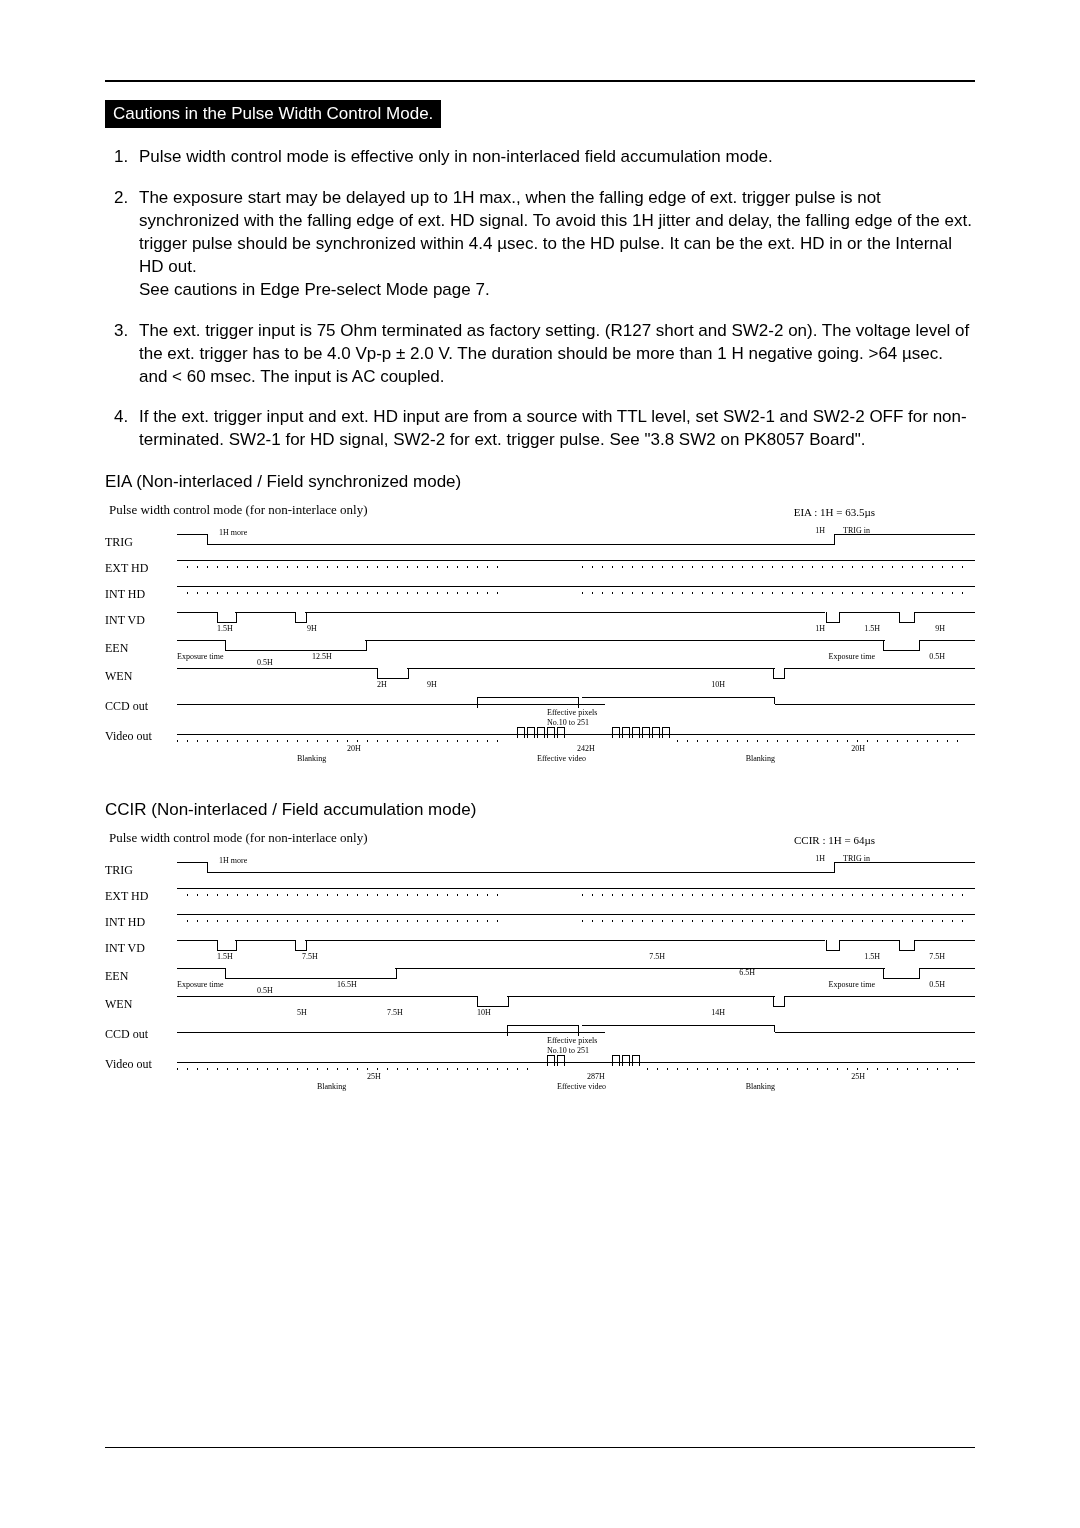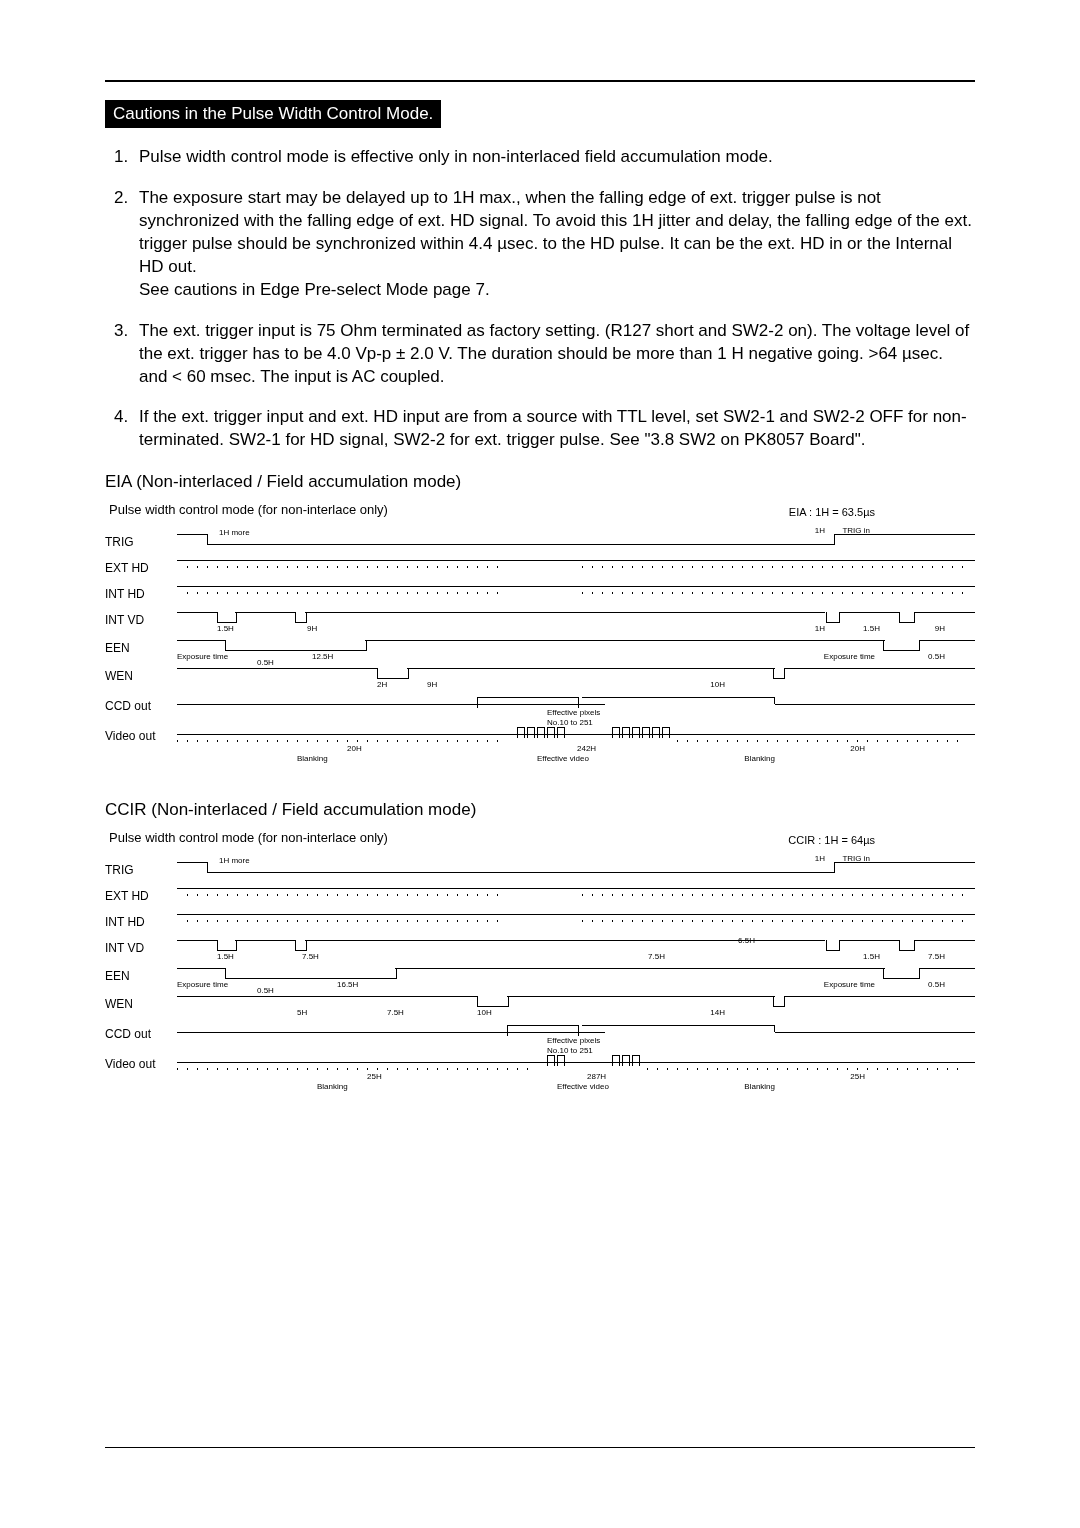--- a/index.html
+++ b/index.html
@@ -45,21 +45,21 @@
     margin-bottom: 18px;
     padding-left: 6px;
   }
   .section-subtitle {
     font-size: 17px;
     margin: 8px 0 10px 0;
   }
 
   
   .diagram {
-    font-family: Liberation Sans, sans-serif;
+    font-family: Liberation Serif, serif;
     margin-bottom: 28px;
   }
   .diag-caption {
     font-size: 13px;
     margin-bottom: 10px;
     margin-left: 4px;
   }
   .diag-note-right {
     font-size: 11px;
     position: absolute;
@@ -173,21 +173,21 @@
 
   <ol class="cautions">
     <li>Pulse width control mode is effective only in non-interlaced field accumulation mode.</li>
     <li style="white-space:pre-line">The exposure start may be delayed up to 1H max., when the falling edge of ext. trigger pulse is not synchronized with the falling edge of ext. HD signal. To avoid this 1H jitter and delay, the falling edge of the ext. trigger pulse should be synchronized within 4.4 µsec. to the HD pulse. It can be the ext. HD in or the Internal HD out.
 See cautions in Edge Pre-select Mode page 7.</li>
     <li>The ext. trigger input is 75 Ohm terminated as factory setting. (R127 short and SW2-2 on). The voltage level of the ext. trigger has to be 4.0 Vp-p ± 2.0 V. The duration should be more than 1 H negative going. &gt;64 µsec. and &lt; 60 msec. The input is AC coupled.</li>
     <li>If the ext. trigger input and ext. HD input are from a source with TTL level, set SW2-1 and SW2-2 OFF for non-terminated. SW2-1 for HD signal, SW2-2 for ext. trigger pulse. See "3.8 SW2 on PK8057 Board".</li>
   </ol>
 
   
-  <div class="section-subtitle">EIA (Non-interlaced / Field accumulation mode)</div>
+  <div class="section-subtitle">EIA (Non-interlaced / Field synchronized mode)</div>
   <div class="diagram">
     <div class="diag-area">
       <div class="diag-caption" style="position:absolute;left:0;top:0">Pulse width control mode (for non-interlace only)</div>
       <span class="diag-note-right" style="top:4px;right:100px">EIA : 1H = 63.5µs</span>
 
       <div class="midgap" style="left:405px;width:28px;"></div>
 
       <div class="row" style="top:28px">
         <div class="row-label">TRIG</div>
         <div class="row-line">
@@ -372,21 +372,21 @@
           <div class="hline" style="left:128px;right:370px;top:4px"></div>
           <span class="tiny-label" style="left:40px;top:16px">1.5H</span>
           <span class="tiny-label" style="left:125px;top:16px">7.5H</span>
 
           <div class="hline" style="left:405px;right:150px;top:4px"></div>
           <div class="pulse-down" style="right:135px;width:12px;top:4px"></div>
           <div class="hline" style="right:75px;width:60px;top:4px"></div>
           <div class="pulse-down" style="right:60px;width:14px;top:4px"></div>
           <div class="hline" style="right:0;width:60px;top:4px"></div>
           <span class="tiny-label" style="right:310px;top:16px">7.5H</span>
-          <span class="tiny-label" style="right:220px;top:0">6.5H</span>
+          <span class="tiny-label" style="right:220px;top:32px">6.5H</span>
           <span class="tiny-label" style="right:95px;top:16px">1.5H</span>
           <span class="tiny-label" style="right:30px;top:16px">7.5H</span>
         </div>
       </div>
 
       <div class="row" style="top:134px">
         <div class="row-label">EEN</div>
         <div class="row-line">
           <div class="hline" style="left:0;width:48px;top:4px"></div>
           <div class="pulse-down" style="left:48px;width:170px;top:4px"></div>

